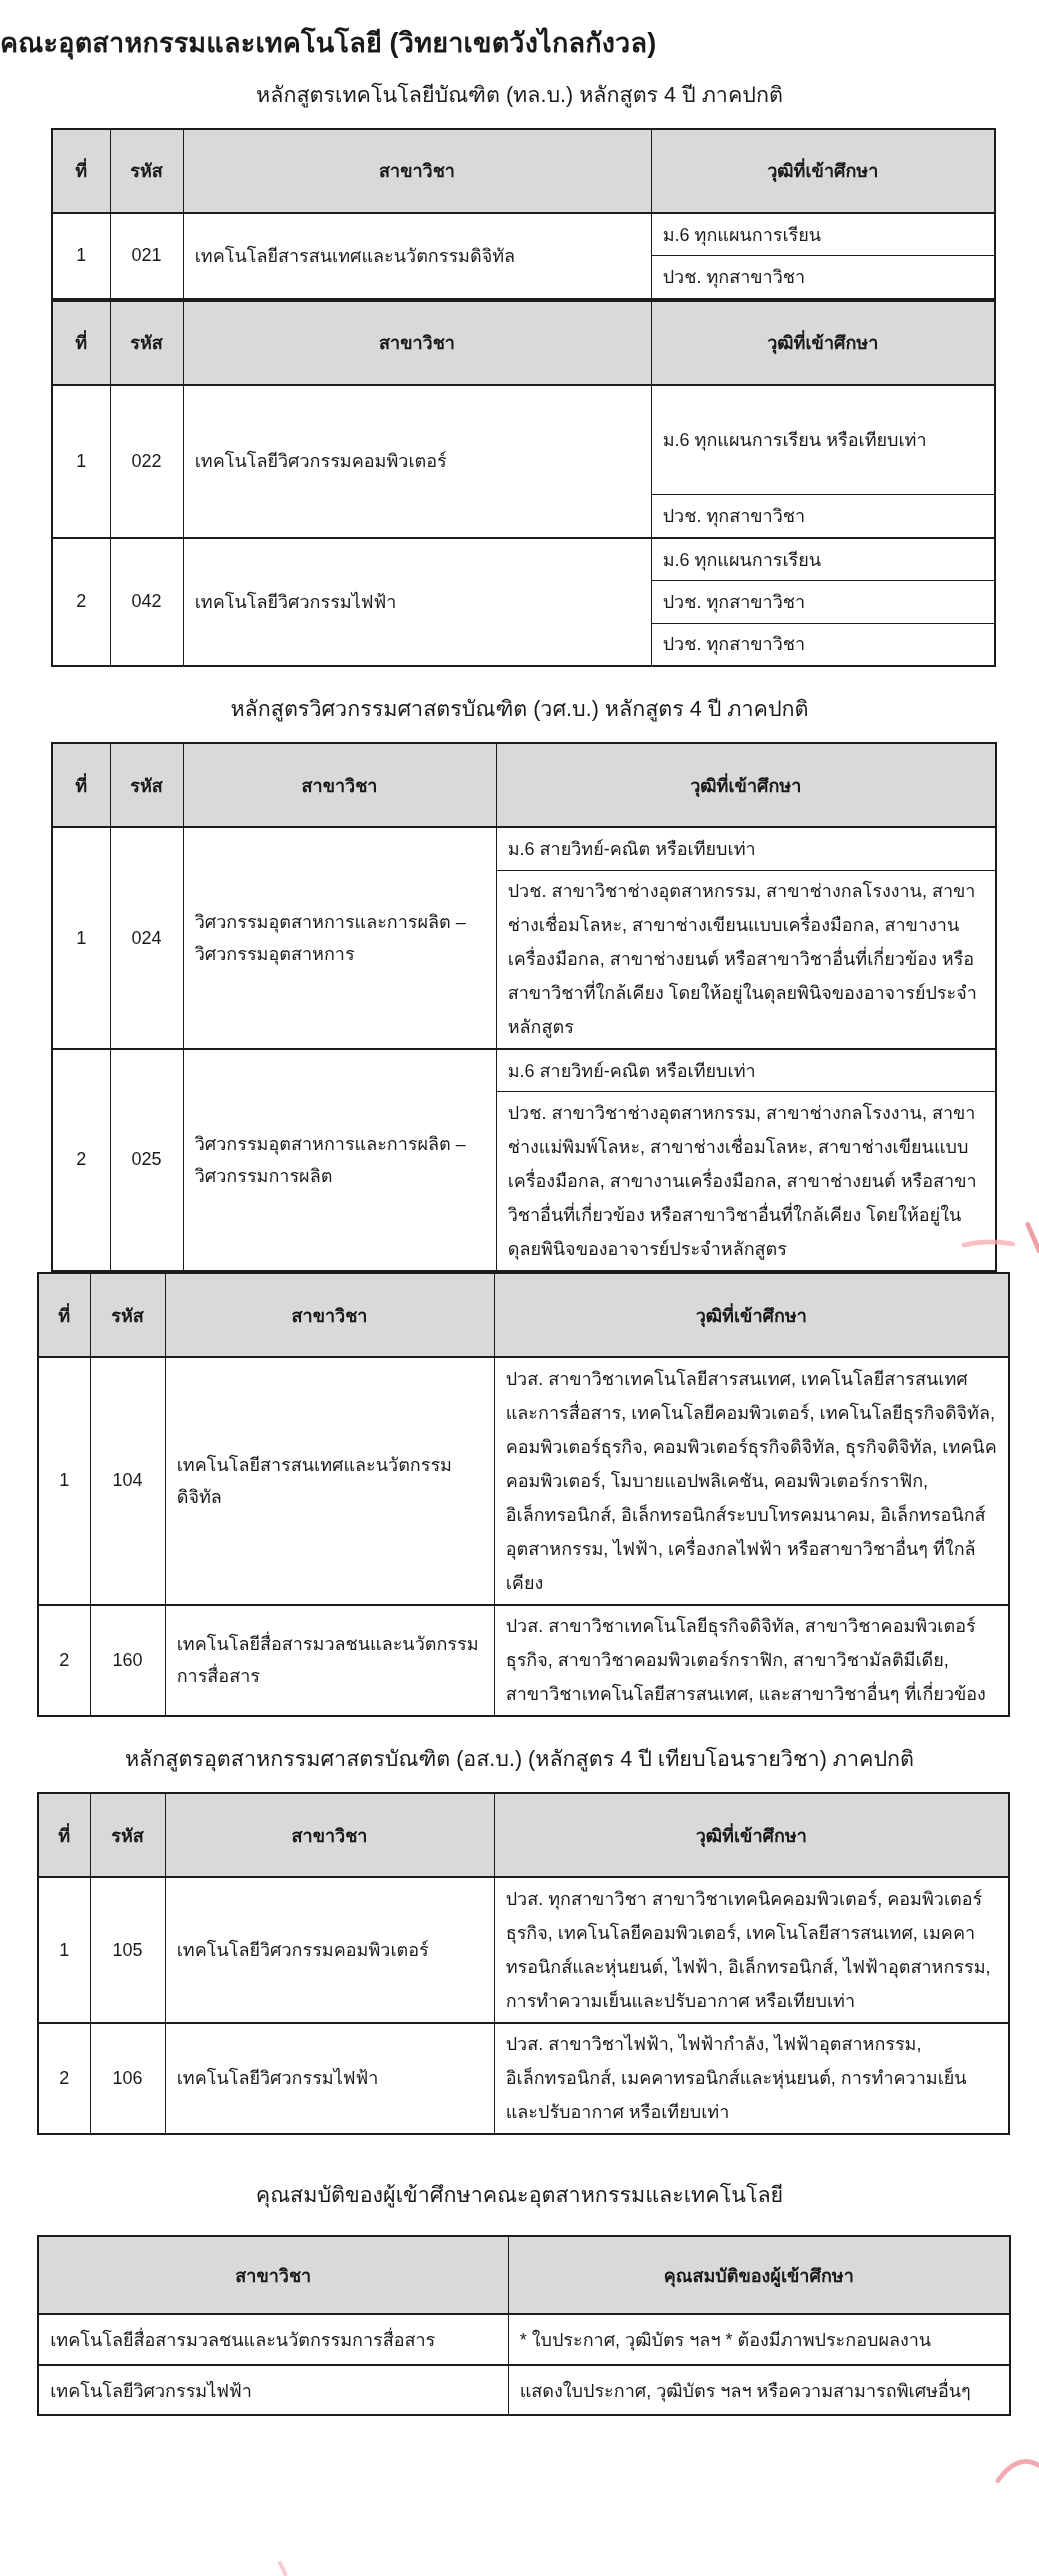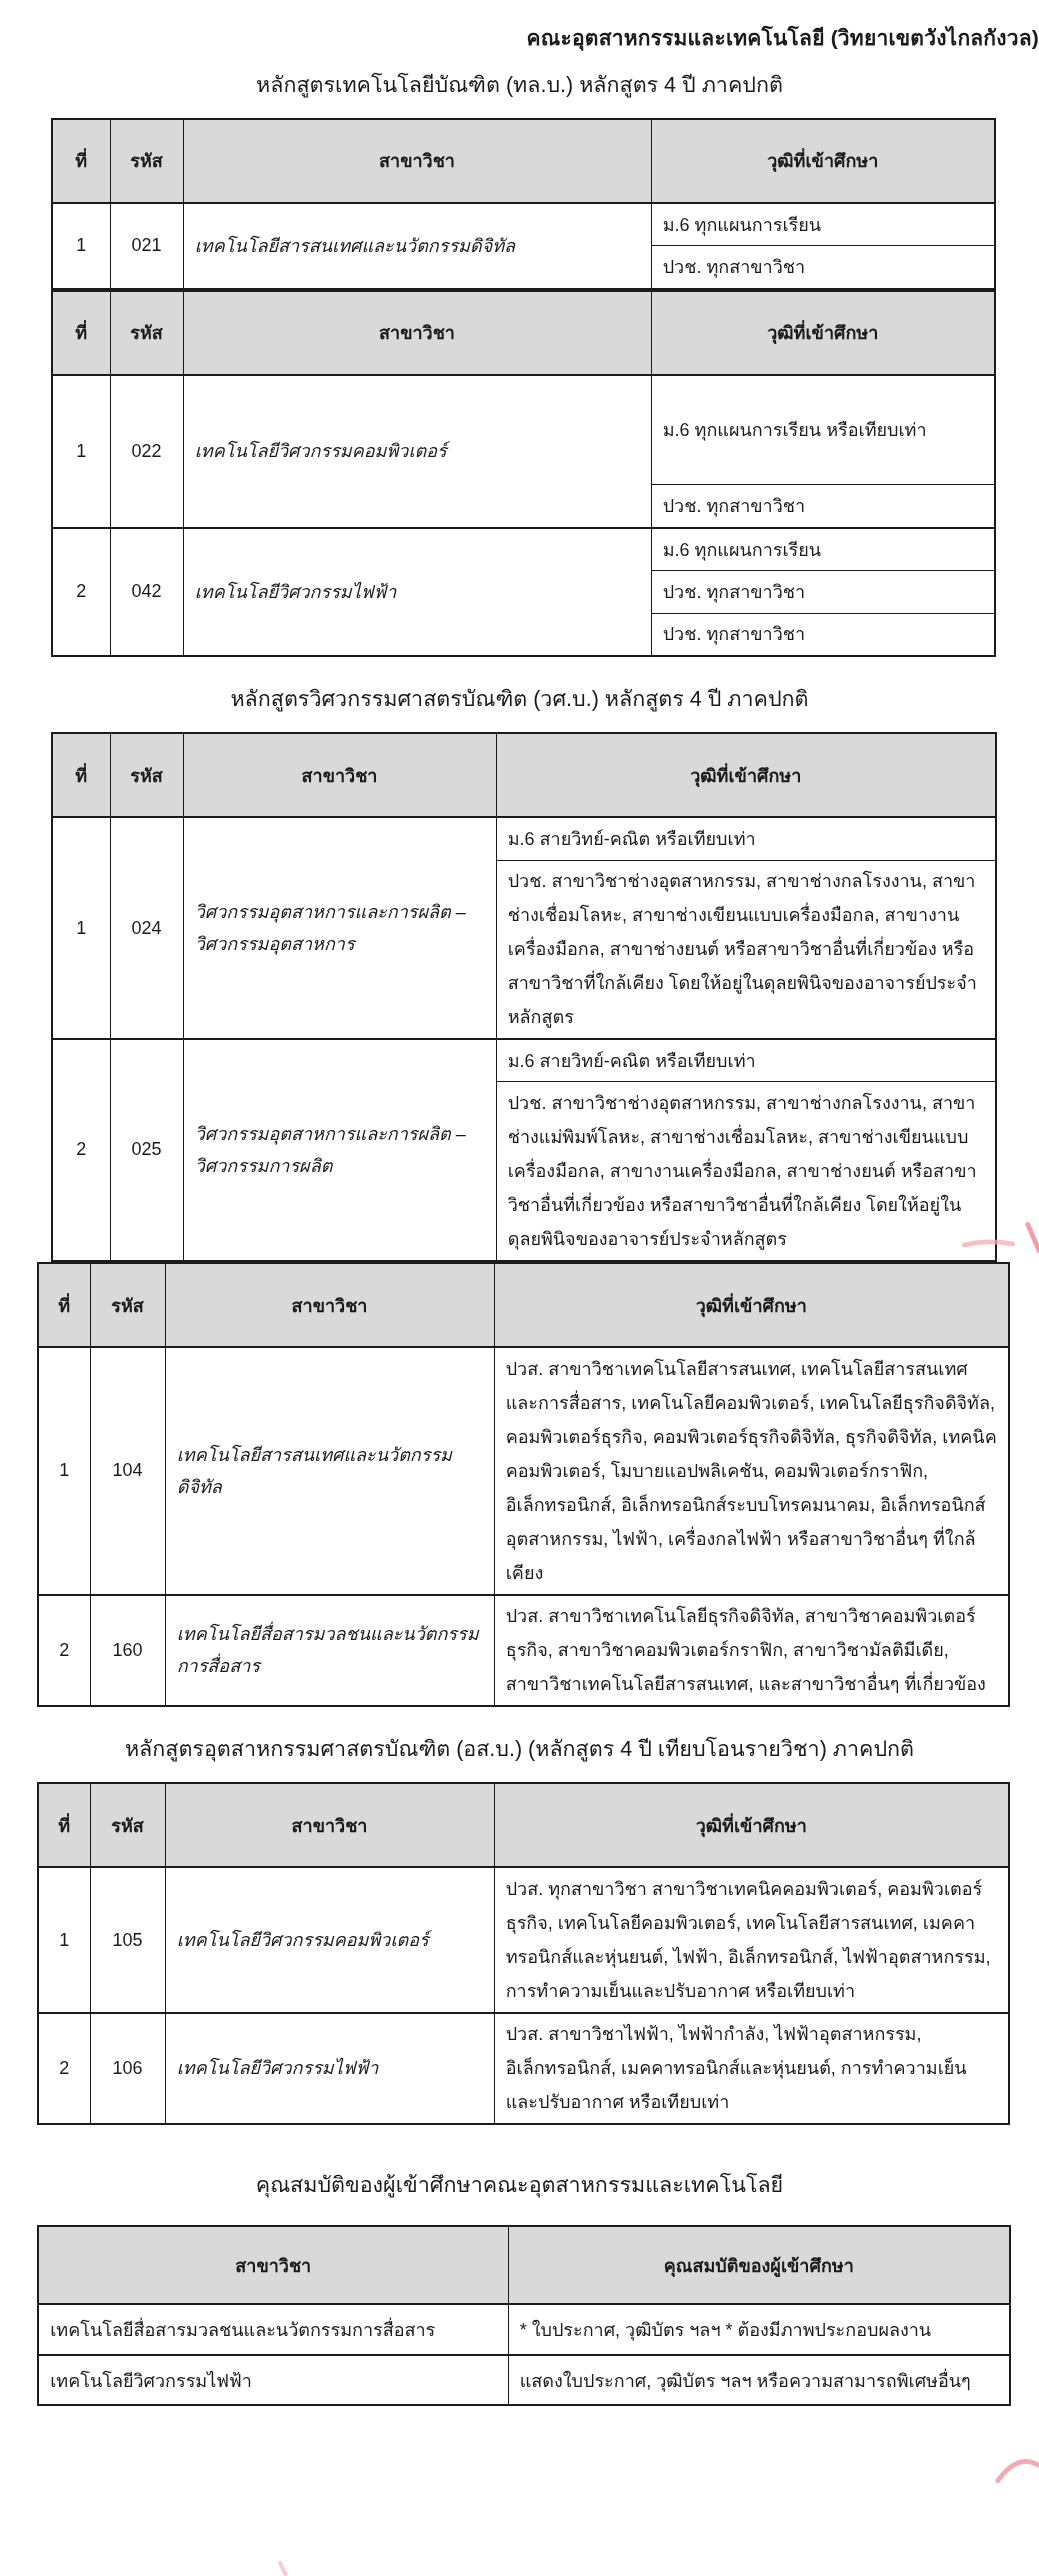--- a/index.html
+++ b/index.html
@@ -6,22 +6,22 @@
   body{
     width:1039px;
     min-height:2576px;
     background:#ffffff;
     color:#1a1a1a;
     font-family:"Liberation Sans","DejaVu Sans",sans-serif;
     position:relative;
   }
   .page{padding-top:15px;position:relative;}
   .doc-title{
-    text-align:right;
-    font-size:21px;
+    text-align:left;
+    font-size:27px;
     font-weight:bold;
     margin:5.6px 0 13px 0;
     letter-spacing:0.2px;
   }
   .section-title{
     text-align:center;
     font-size:21.5px;
     font-weight:normal;
     margin:24px 0 17px 0;
   }
@@ -46,21 +46,21 @@
     text-align:center;
     font-weight:bold;
     height:75px;
     border-bottom:2.8px solid #1b1b1b;
   }
   table.adm tr.main-row > td{border-top:2.8px solid #1b1b1b;margin-left:40px;}
   .t-narrow{margin-left:51px;width:944px;}
   .t-wide{margin-left:37px;width:972px;}
   td.c{text-align:center;}
   td.q{line-height:34px;}
-  td.mj{line-height:32px;font-style:italic;}
+  td.mj{line-height:32px;}
   .h-1line{height:34px;}
   .h-2line{height:101px;border-radius:13px;}
   .lastq td{height:41px;}
   
   .overlay{
     position:absolute;top:0;left:0;width:1039px;height:2576px;
     pointer-events:none;
   }
 </style>
 </head>

